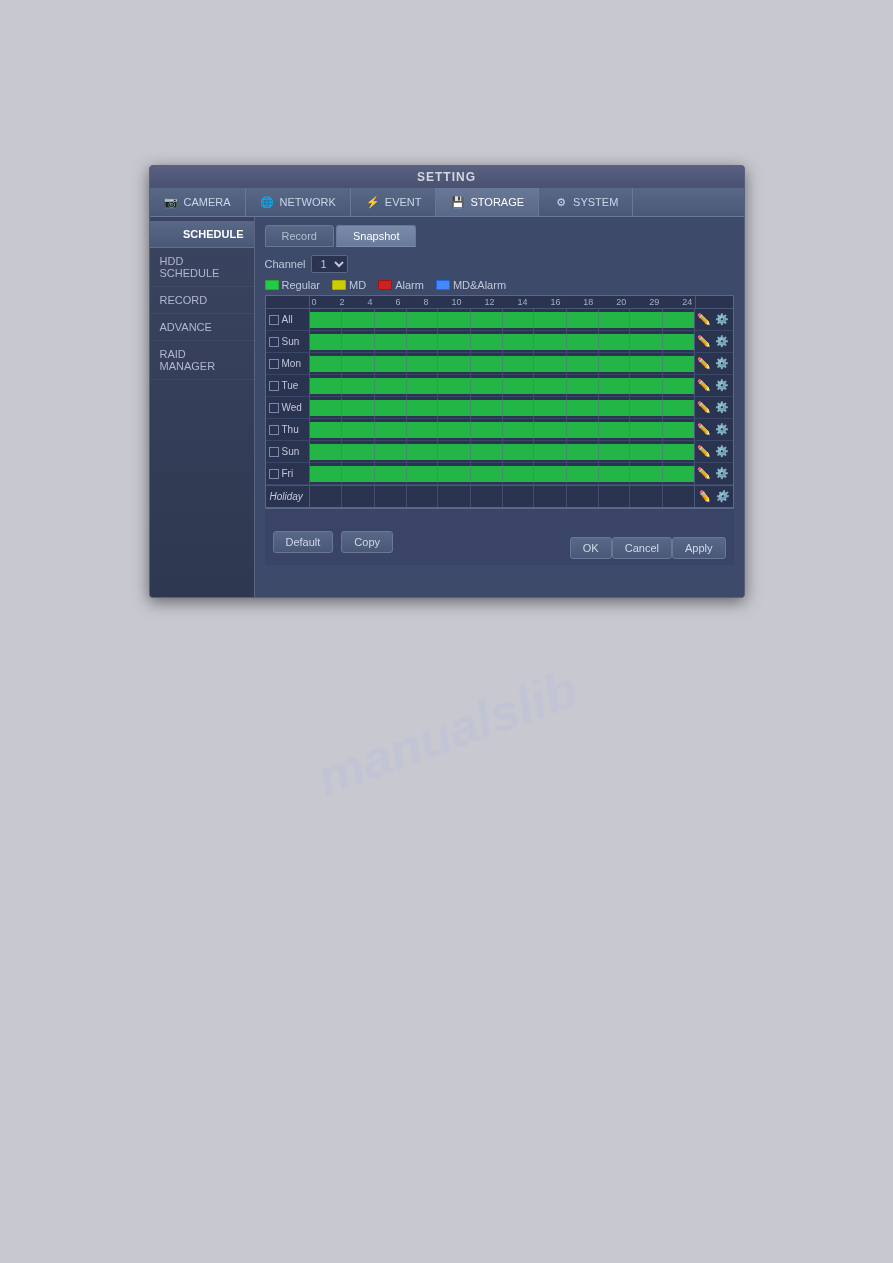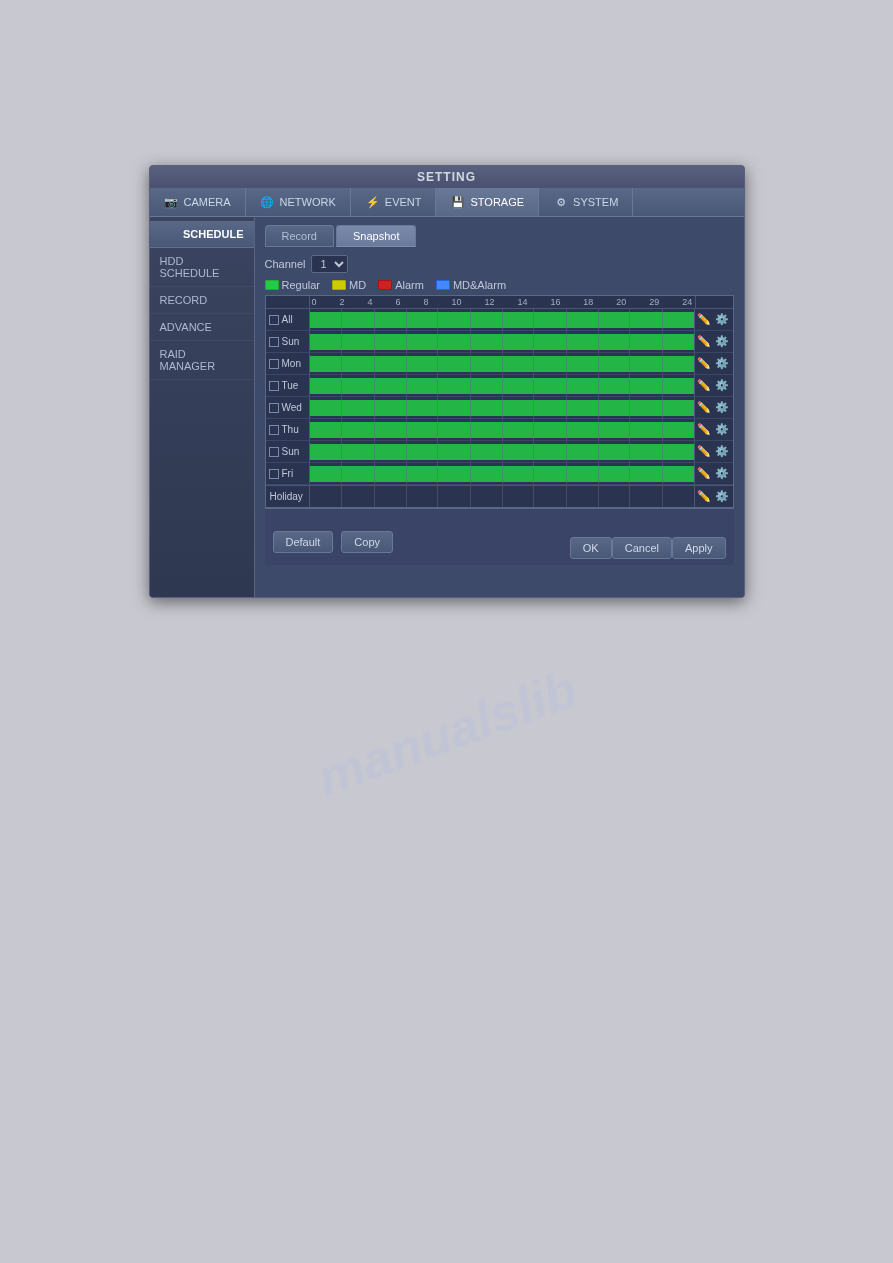--- a/index.html
+++ b/index.html
@@ -317,20 +317,21 @@
       white-space: nowrap;
       transform: translateX(-50%) rotate(-20deg);
       z-index: 10;
     }
 
     .holiday-row {
       display: flex;
       border-top: 1px solid #4a5878;
       height: 22px;
       align-items: center;
+      font-style: italic;
     }
 
     .holiday-label {
       width: 44px;
       min-width: 44px;
       display: flex;
       align-items: center;
       padding: 0 4px;
       color: #c0c8d8;
       font-size: 10px;

